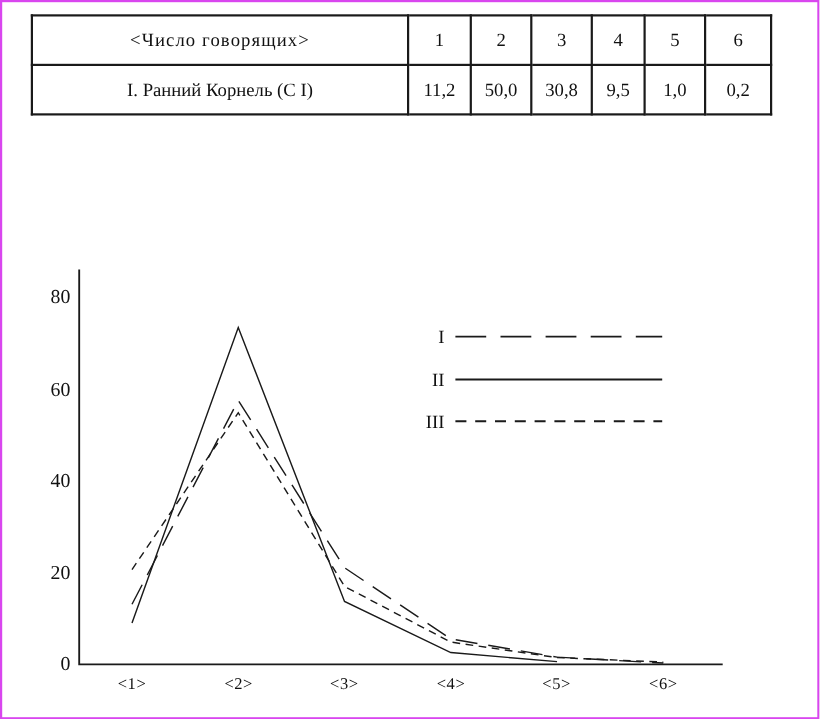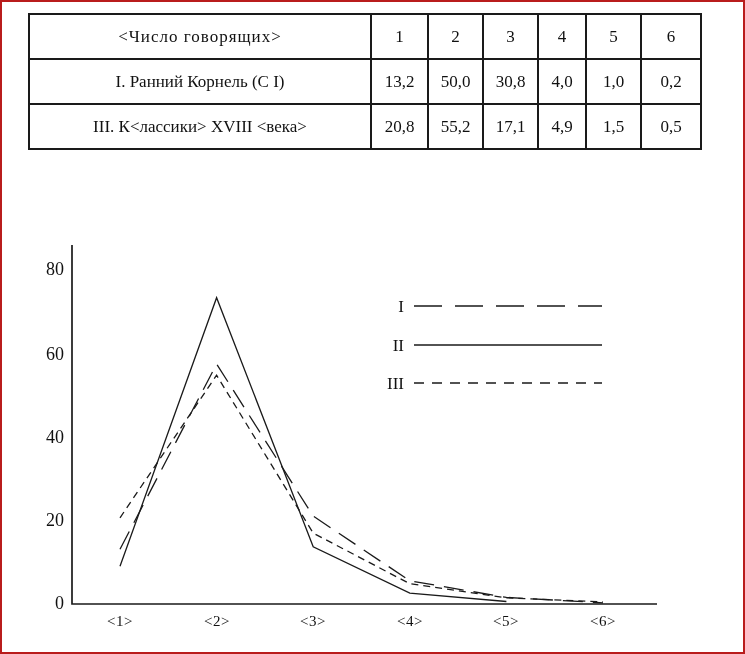--- a/index.html
+++ b/index.html
@@ -1,21 +1,21 @@
 <!DOCTYPE html>
 <html><head>
 <meta charset="utf-8">
 <style>
   html, body { margin: 0; padding: 0; background: #e8e8e8; }
   .page {
     position: relative;
     width: 745px;
     height: 654px;
     background: #ffffff;
-    border: 2px solid #b91c1c;
+    border: 2px solid #d946ef;
     box-sizing: border-box;
     font-family: "Liberation Serif", serif;
     color: #000000;
     overflow: hidden;
   }
 
   
   table.doc-table {
     position: absolute;
     left: 26px;
@@ -74,35 +74,26 @@
       <td class="header-label">&lt;Число говорящих&gt;</td>
       <td>1</td>
       <td>2</td>
       <td>3</td>
       <td>4</td>
       <td>5</td>
       <td>6</td>
     </tr>
     <tr>
       <td class="label-cell">I. Ранний Корнель (С I)</td>
-      <td>13,2</td>
+      <td>11,2</td>
       <td>50,0</td>
       <td>30,8</td>
-      <td>4,0</td>
+      <td>9,5</td>
       <td>1,0</td>
       <td>0,2</td>
-    </tr>
-    <tr>
-      <td class="label-cell">III. К&lt;лассики&gt; XVIII &lt;века&gt;</td>
-      <td>20,8</td>
-      <td>55,2</td>
-      <td>17,1</td>
-      <td>4,9</td>
-      <td>1,5</td>
-      <td>0,5</td>
     </tr>
   </tbody>
     </table>
 
   <svg class="chart" width="745" height="654" viewBox="0 0 745 654">
 
     <path class="axis" d="M70,243 L70,602 L655,602"></path>
 
     <g>
       <text class="tick ytick" x="62" y="607" text-anchor="end">0</text>

